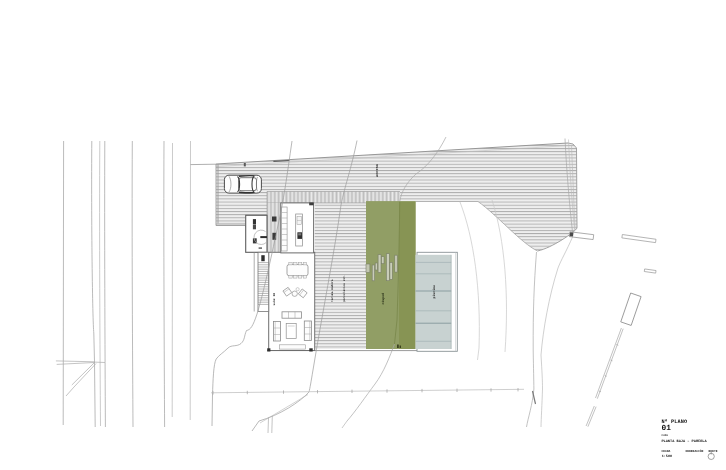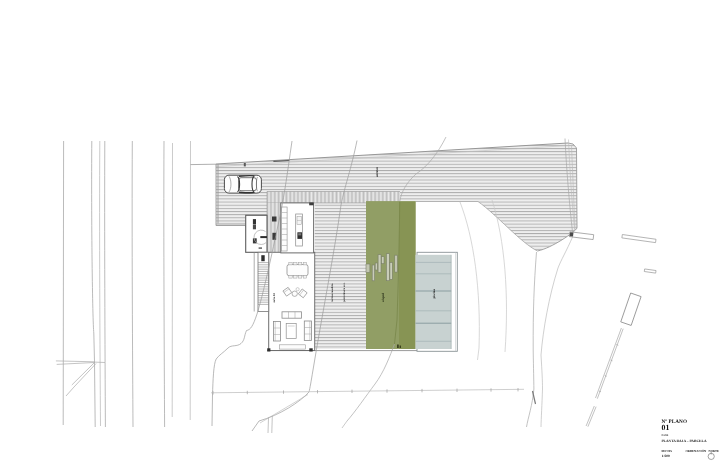--- a/index.html
+++ b/index.html
@@ -1,17 +1,17 @@
 <!DOCTYPE html>
 <html><head>
 <meta charset="utf-8">
 <style>
 html,body{margin:0;padding:0;background:#ffffff;}
 #page{position:relative;width:726px;height:470px;background:#ffffff;overflow:hidden;
-font-family:Liberation Serif, serif;}
+font-family:Liberation Mono, monospace;}
 svg{position:absolute;left:0;top:0;}
 text{text-rendering:geometricPrecision;-webkit-font-smoothing:antialiased;}
 </style>
 </head>
 <body>
 
 <div id="page">
 <svg width="726" height="470" viewBox="0 0 726 470">
 <defs>
 <pattern id="hdeck" width="6" height="3.15" patternUnits="userSpaceOnUse">

